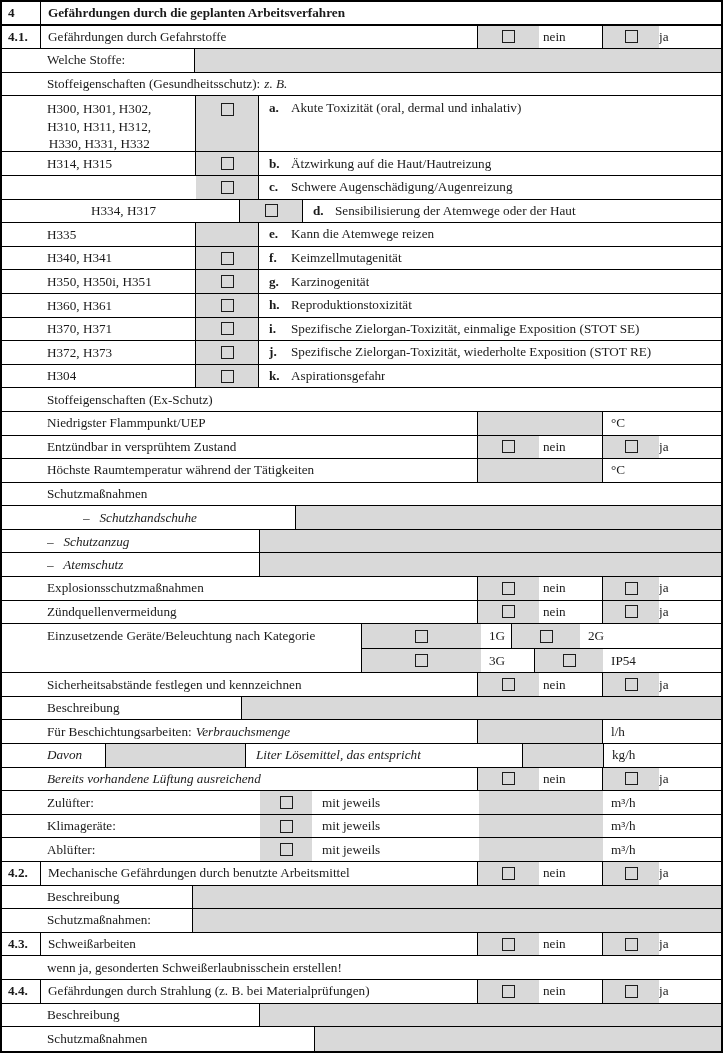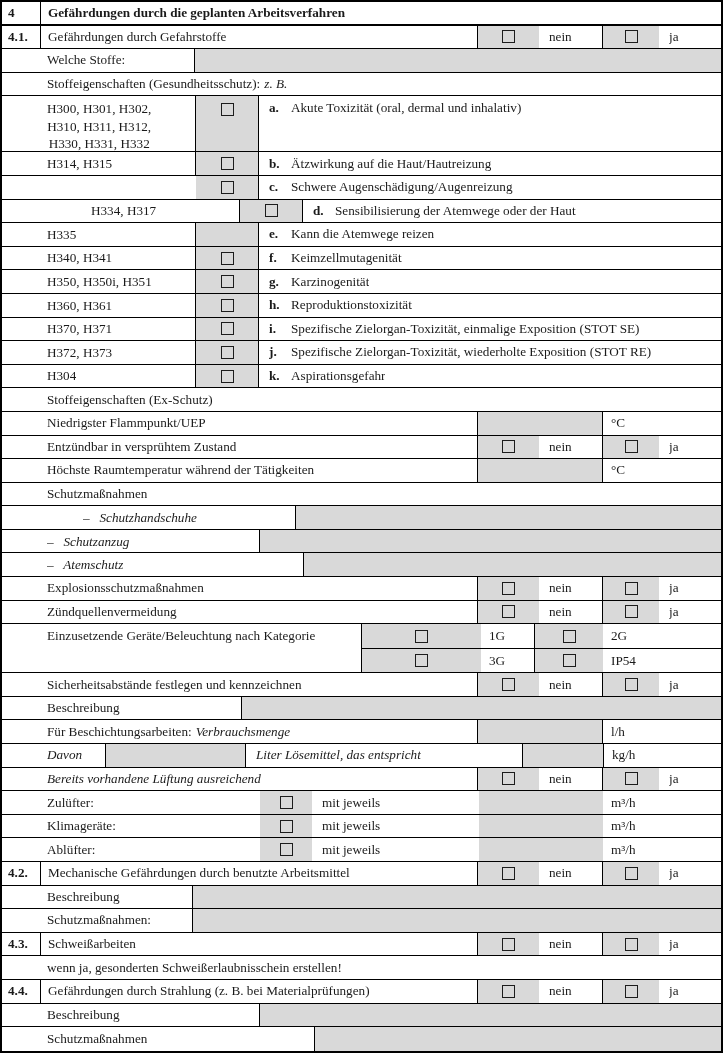--- a/index.html
+++ b/index.html
@@ -29,23 +29,23 @@
   .pre{white-space:pre-wrap;line-height:1.3;}
   .cb{width:11px;height:11px;border:1.6px solid #1c1c1c;box-sizing:content-box;background:transparent;flex:0 0 auto;}
   .letter{font-weight:bold;width:22px;flex:0 0 auto;display:inline-block;}
   .tall .cell{align-items:flex-start;padding-top:4px;}
   .tall .cbc{padding-top:7px;}
   .devlabel{width:360px;border-right:1px solid #000;align-items:flex-start;padding-top:4px;flex:0 0 auto;}
   .devrows{flex:1 1 auto;display:flex;flex-direction:column;min-width:0;}
   .devrow{display:flex;flex:1 1 0;align-items:stretch;box-sizing:border-box;min-height:0;}
   .devrow.bb{border-bottom:1px solid #000;}
   .w-cb1{width:62px;flex:0 0 auto;}
-  .w-no{width:63px;padding-left:10px;flex:0 0 auto;}
+  .w-no{width:63px;padding-left:4px;flex:0 0 auto;}
   .w-cb2{width:57px;flex:0 0 auto;}
-  .w-ja{width:62px;padding-left:10px;flex:0 0 auto;}
+  .w-ja{width:62px;flex:0 0 auto;}
   .w-unitgray{width:125px;flex:0 0 auto;}
   .w-unit{width:119px;flex:0 0 auto;}
   .lbl{overflow:hidden;text-overflow:clip;}
   .sp{margin-left:4px;}
 </style>
 </head>
 <body>
 
 <div id="form-root">
     <div class="row hdr">
@@ -271,21 +271,21 @@
       </div>
       <div class="cell gray flex1"></div>
     </div>
     <div class="row input">
       <div class="cell br indent" style="width: 258px; flex: 0 0 auto;">
         <span class="lbl it pre">–   Schutzanzug</span>
       </div>
       <div class="cell gray flex1"></div>
     </div>
     <div class="row input">
-      <div class="cell br indent" style="width: 302px; flex: 0 0 auto;">
+      <div class="cell br indent" style="width: 258px; flex: 0 0 auto;">
         <span class="lbl it pre">–   Atemschutz</span>
       </div>
       <div class="cell gray flex1"></div>
     </div>
     <div class="row yesno">
       <div class="cell flex1 indent">
         <span class="lbl">Explosionsschutzmaßnahmen</span>
       </div>
       <div class="cell gray bl cbc w-cb1">
         <span class="cb"></span>
@@ -319,21 +319,21 @@
     </div>
     <div class="row devices">
       <div class="cell devlabel indent">
         <span class="lbl">Einzusetzende Geräte/Beleuchtung nach Kategorie</span>
       </div>
       <div class="devrows">
         <div class="devrow bb">
           <div class="cell gray cbc" style="width: 119px; flex: 0 0 auto;">
             <span class="cb"></span>
           </div>
-          <div class="cell pad8" style="width: 53px; flex: 0 0 auto;">
+          <div class="cell pad8" style="width: 30px; flex: 0 0 auto;">
             <span class="lbl">1G</span>
           </div>
           <div class="cell gray bl cbc" style="width: 69px; flex: 0 0 auto;">
             <span class="cb"></span>
           </div>
           <div class="cell pad8 flex1">
             <span class="lbl">2G</span>
           </div>
         </div>
         <div class="devrow ">

